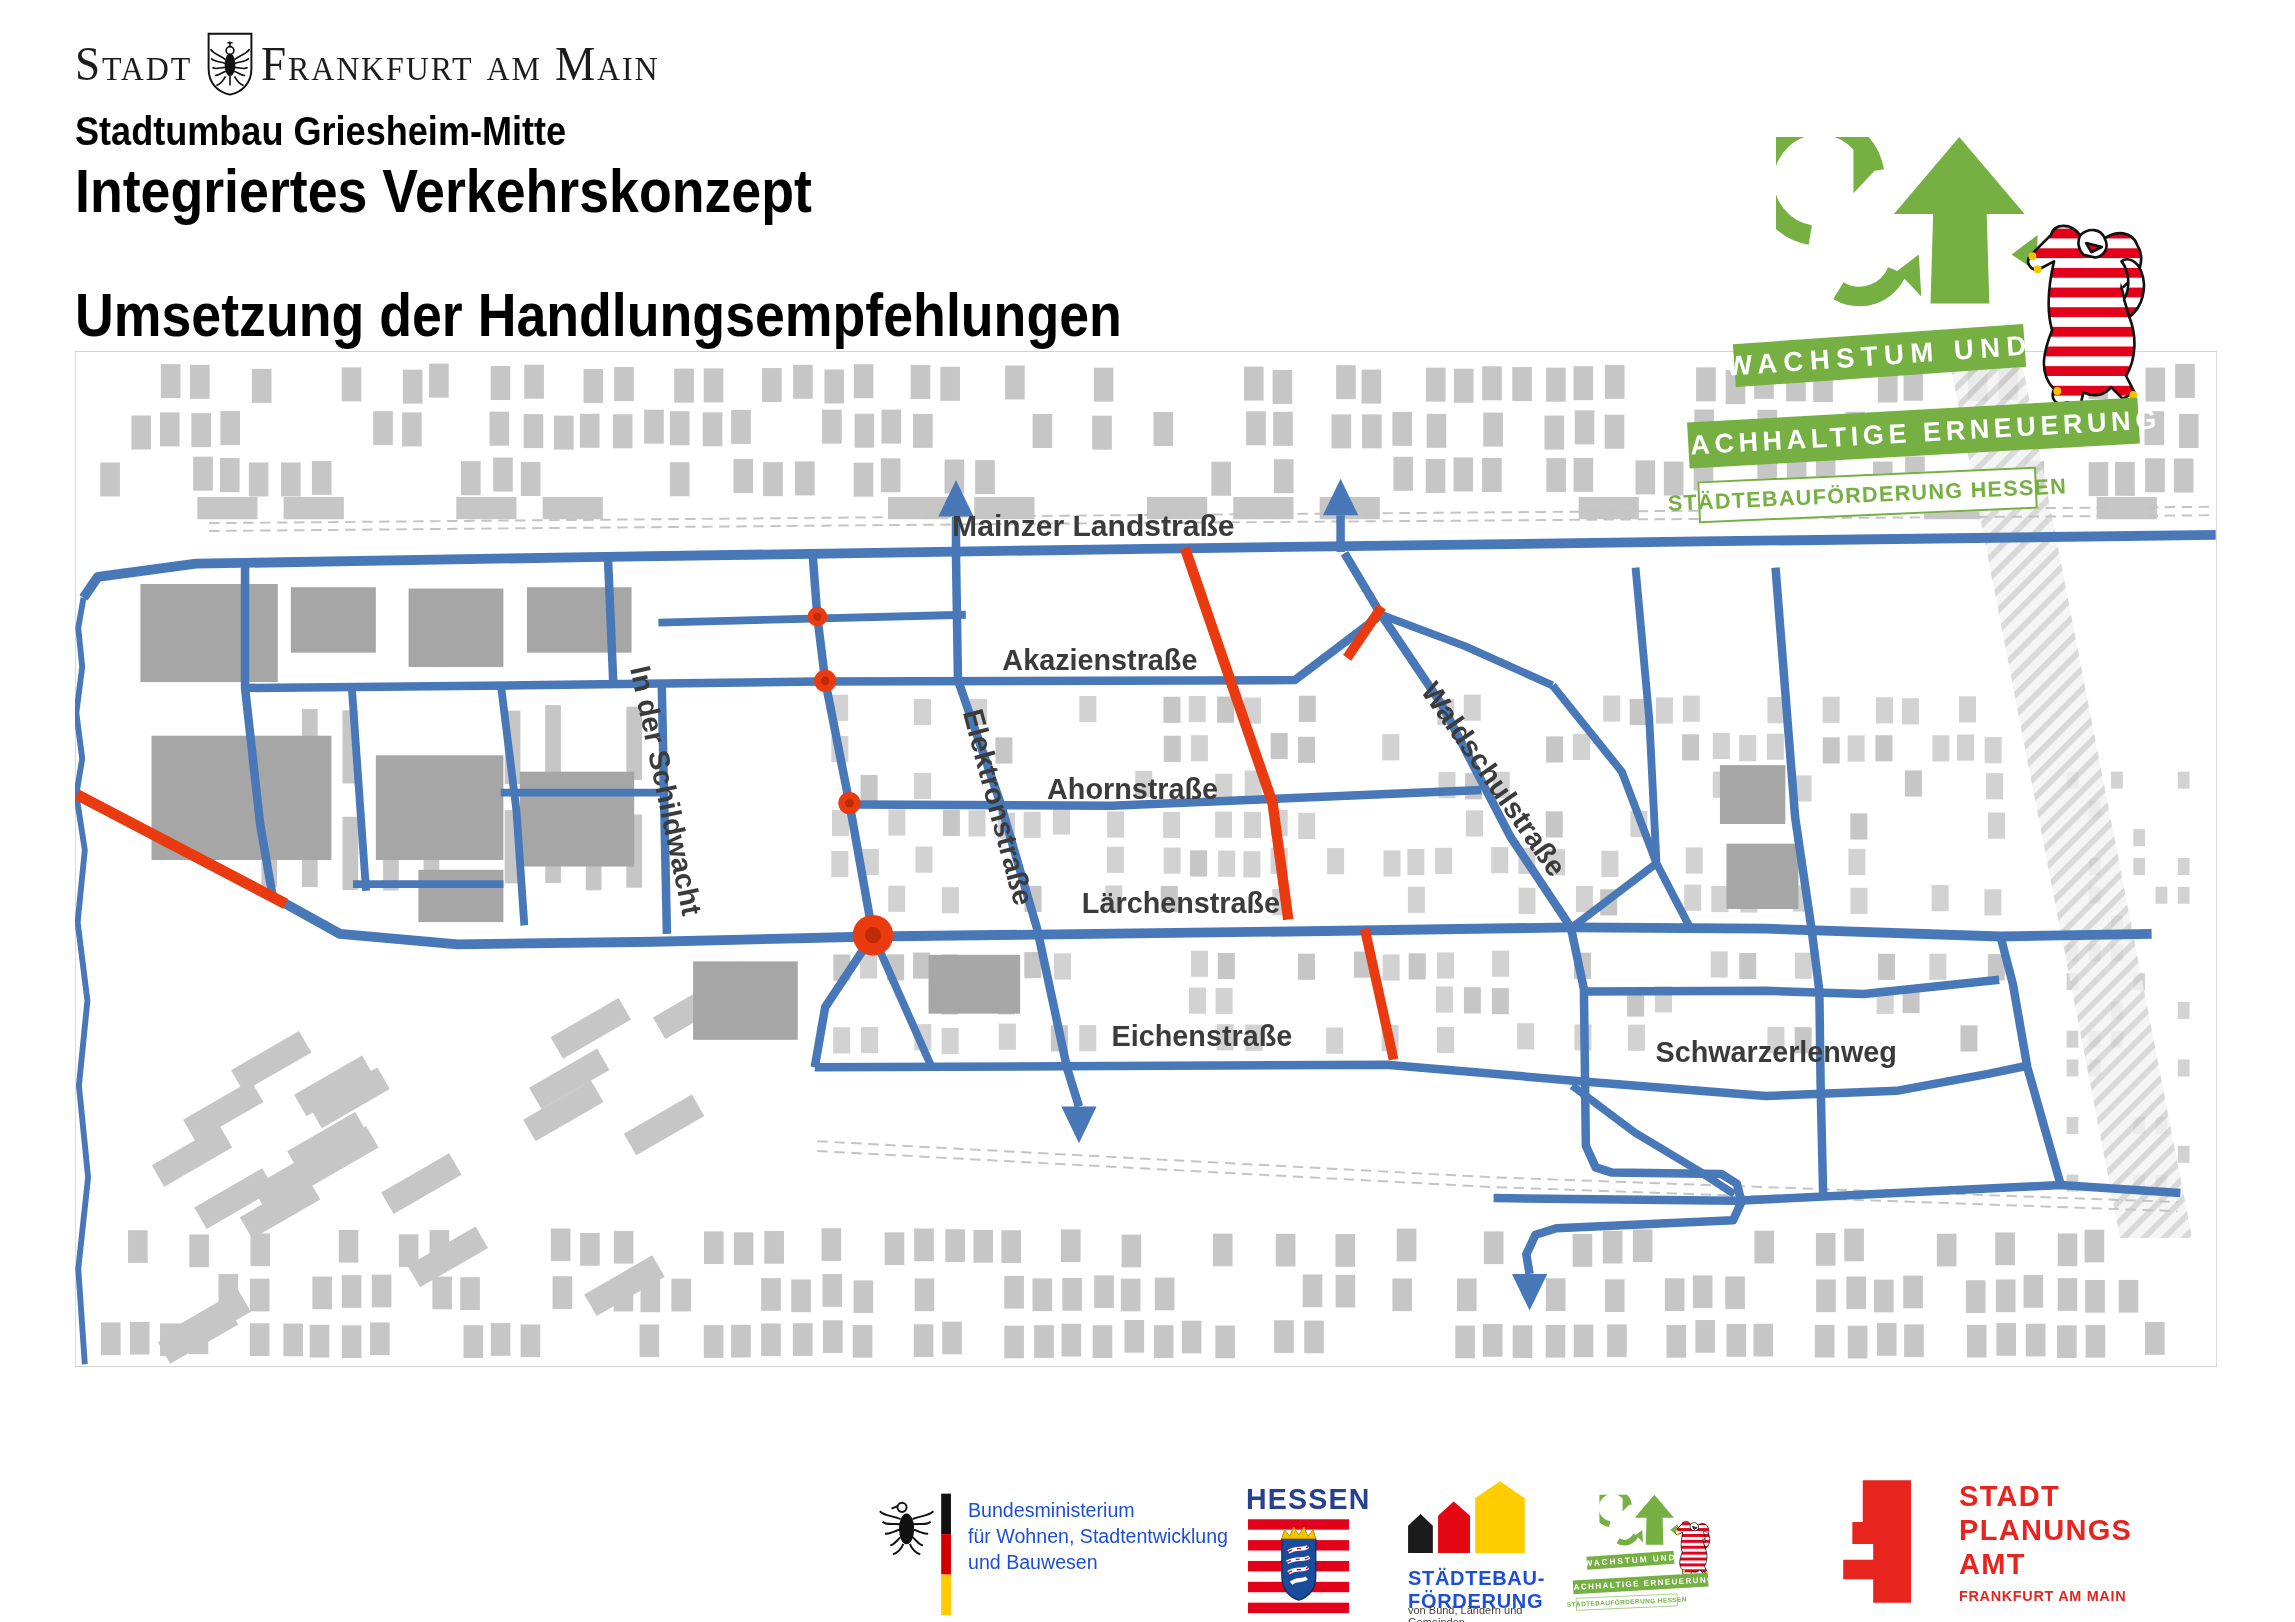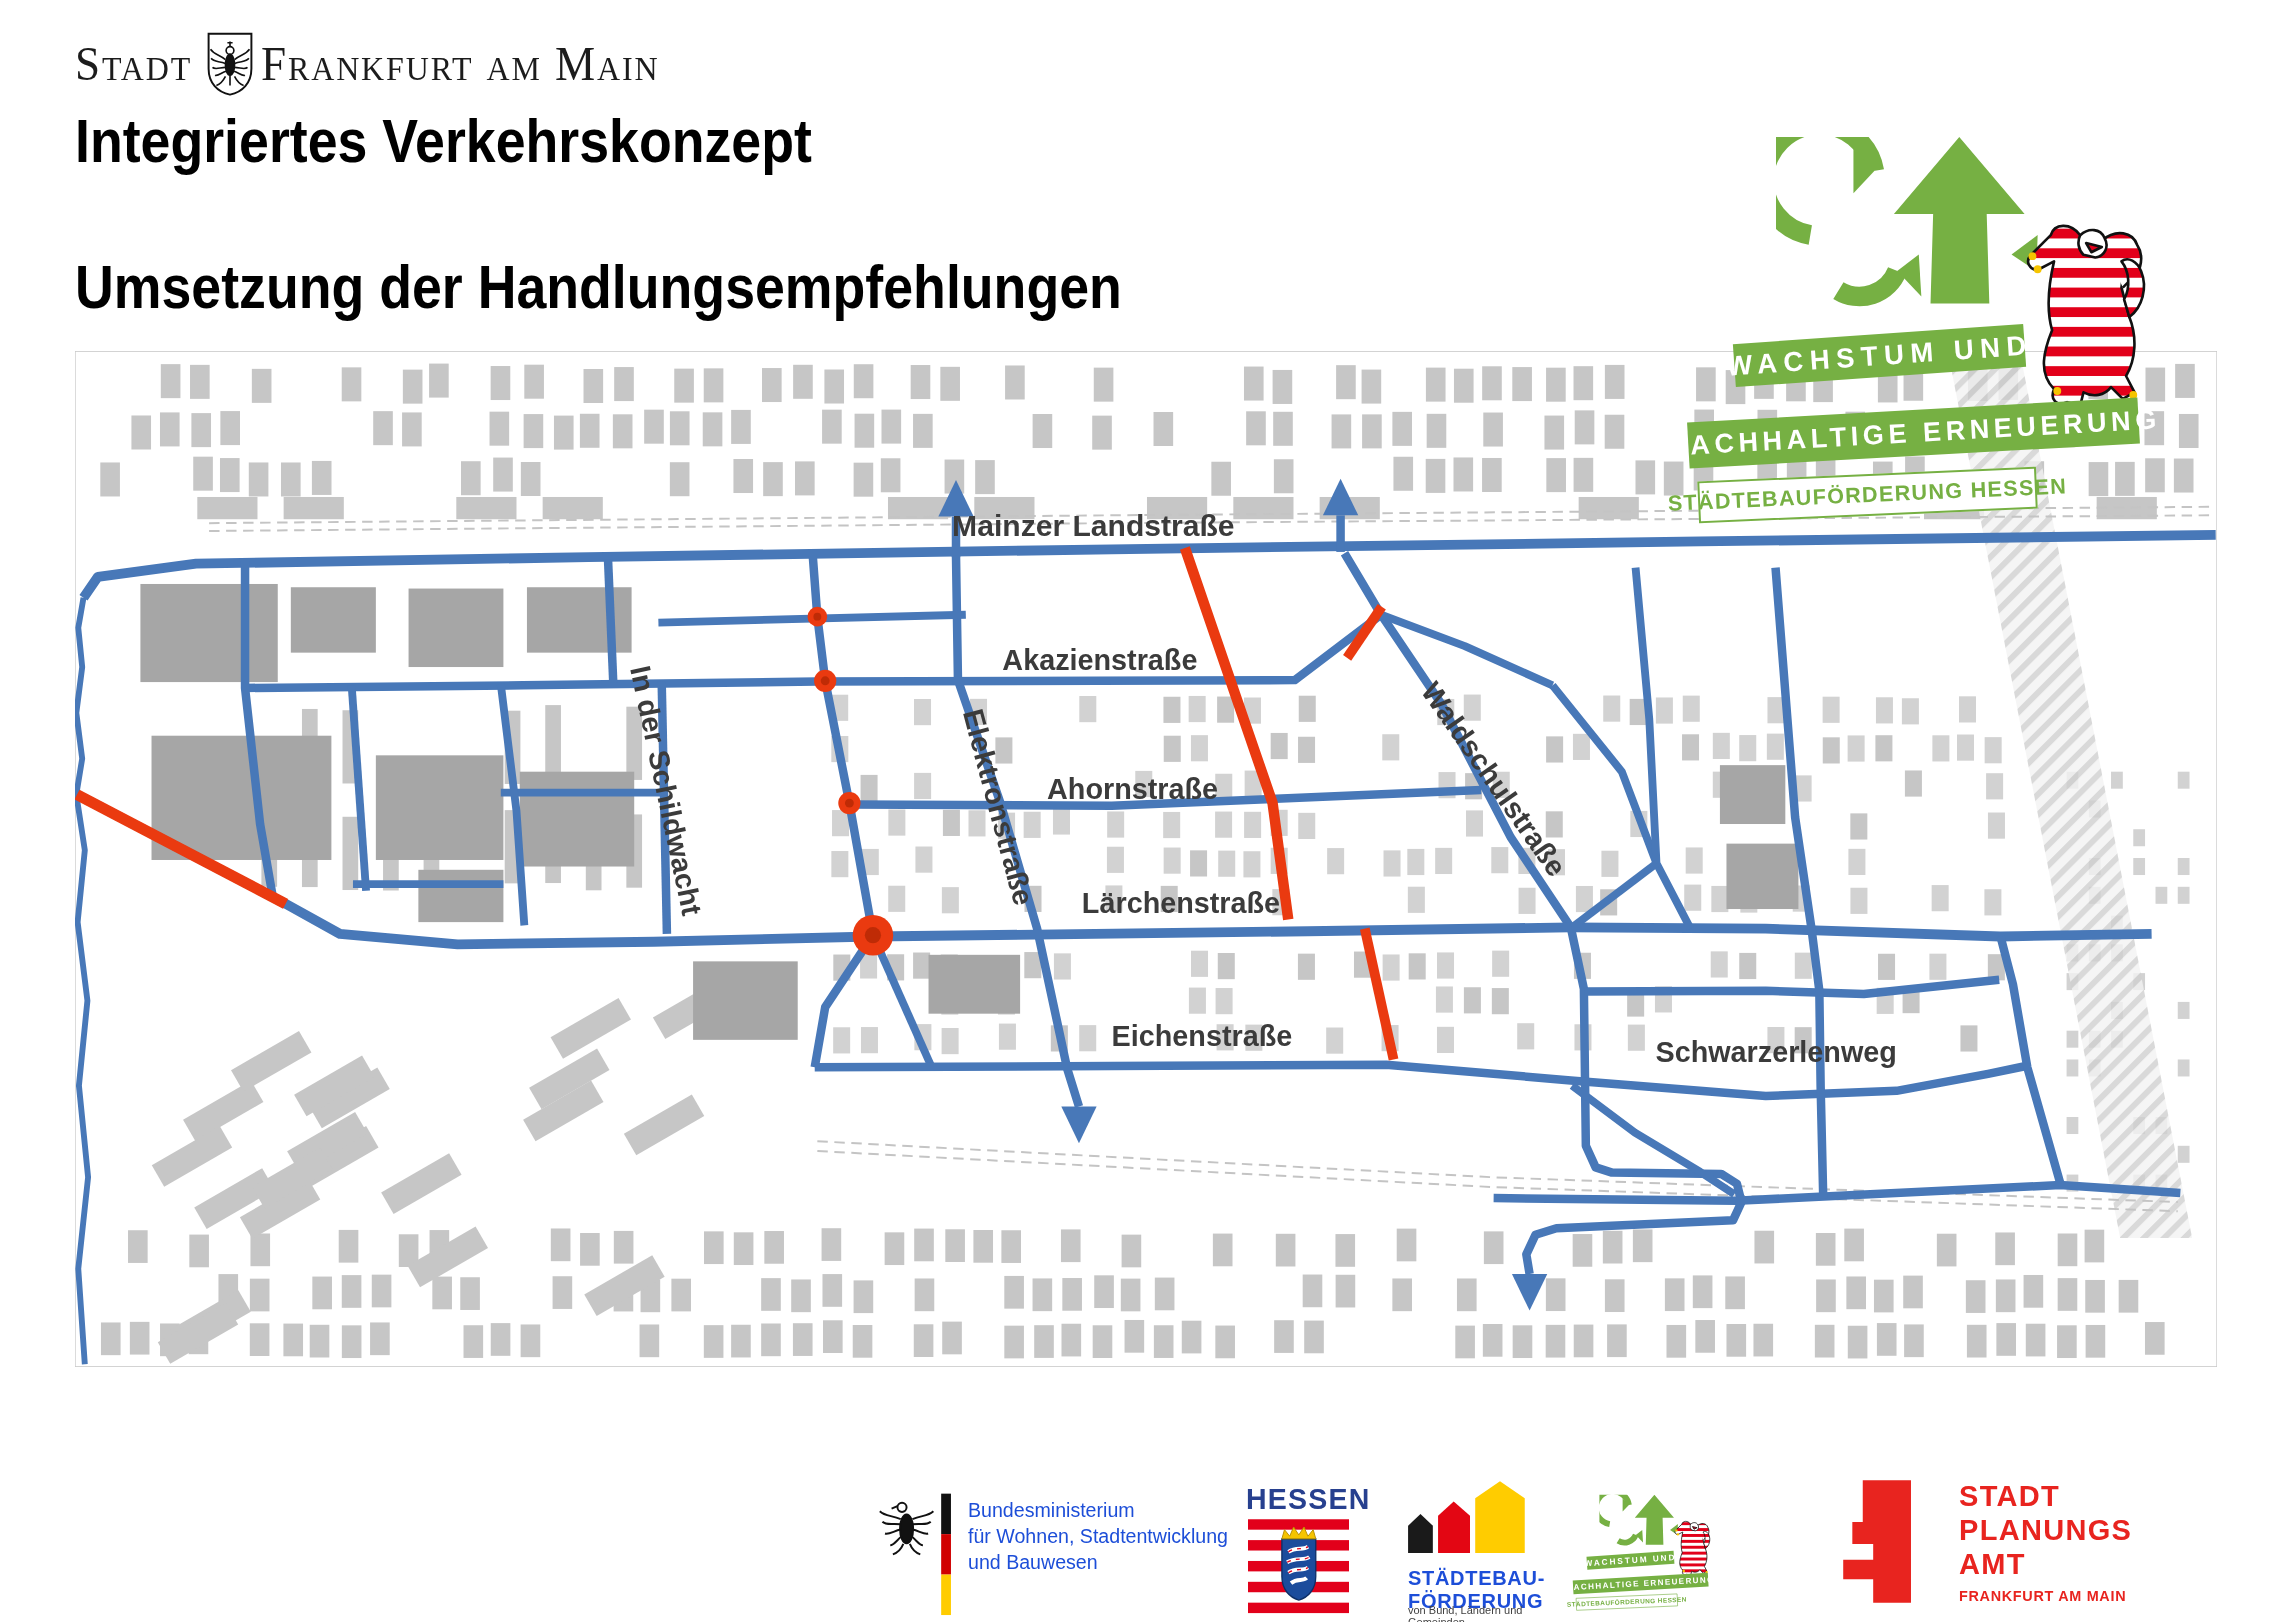--- a/index.html
+++ b/index.html
@@ -6,21 +6,21 @@
   body{width:2295px;height:1622px;position:relative;font-family:"Liberation Sans",sans-serif;overflow:hidden;}
   .abs{position:absolute;}
   
   #ffm-logo{left:75px;top:31px;display:flex;align-items:center;gap:6.5px;color:#1c1c1c;}
   .ffm-word{font-family:"Liberation Serif",serif;font-variant:small-caps;font-weight:400;
             font-size:48px;letter-spacing:2px;line-height:1;transform:scaleX(.94);transform-origin:0 50%;}
   #title-block{left:75px;top:111px;color:#000;}
   .t-sub{font-size:41px;font-weight:bold;line-height:1;display:inline-block;transform:scaleX(.88);transform-origin:0 0;white-space:nowrap;}
   .t-main{font-size:61px;font-weight:bold;line-height:1;display:inline-block;transform:scaleX(.88);transform-origin:0 0;white-space:nowrap;}
   .t-row{margin:0 0 9.2px 0;}
-  .t-row2{margin-top:85px;}
+  .t-row2{margin-top:63px;}
   
   .wl{width:497px;height:419px;z-index:6;}
   #wl-big{left:1678px;top:108px;}
   #wl-small{left:1570px;top:1486px;transform:scale(0.30);transform-origin:0 0;}
   .wl-banner{position:absolute;display:flex;align-items:center;justify-content:center;
              color:#fff;font-weight:bold;white-space:nowrap;}
   .wl-b1{left:56px;top:226px;width:291px;height:43px;font-size:27.5px;letter-spacing:6.5px;transform:rotate(-4deg);}
   .wl-b2{left:9.8px;top:302px;width:451px;height:46px;font-size:27px;letter-spacing:4.6px;transform:rotate(-3.2deg);}
   .wl-b3{left:19.6px;top:366px;width:335px;height:38px;font-size:21.6px;letter-spacing:1.3px;
          background:#fff !important;transform:rotate(-2.5deg);}
@@ -49,20 +49,21 @@
       <path d="M37,24 L37,16 M33,18 L41,18"></path>
       <path d="M30,44 C20,36 12,36 7,28 M30,50 C20,46 12,48 8,42 M30,56 C22,56 14,60 10,56 M31,62 C24,64 18,70 14,68"></path>
       <path d="M44,44 C54,36 62,36 67,28 M44,50 C54,46 62,48 66,42 M44,56 C52,56 60,60 64,56 M43,62 C50,64 56,70 60,68"></path>
       <path d="M30,70 C26,78 22,82 16,84 M44,70 C48,78 52,82 58,84 M37,68 L37,84"></path>
     </g>
   </svg>
   <span class="ffm-word">Frankfurt am Main</span>
 </div>
 
 <div id="title-block" class="abs">
+  <div class="t-row"><span class="t-sub">Stadtumbau Griesheim-Mitte</span></div>
   <div class="t-row"><span class="t-main">Integriertes Verkehrskonzept</span></div>
   <div class="t-row t-row2"><span class="t-main">Umsetzung der Handlungsempfehlungen</span></div>
 </div>
 
 <div id="wl-big" class="wl abs">
   <svg class="abs" style="left:98px;top:29px" width="262" height="196" viewBox="0 0 400 300">
     <g fill="none" stroke="#76b043" stroke-width="30">
       <path d="M150,52 A85,85 0 1 0 52,150"></path>
       <path d="M95,235 A62,62 0 0 0 185,205"></path>
     </g>

